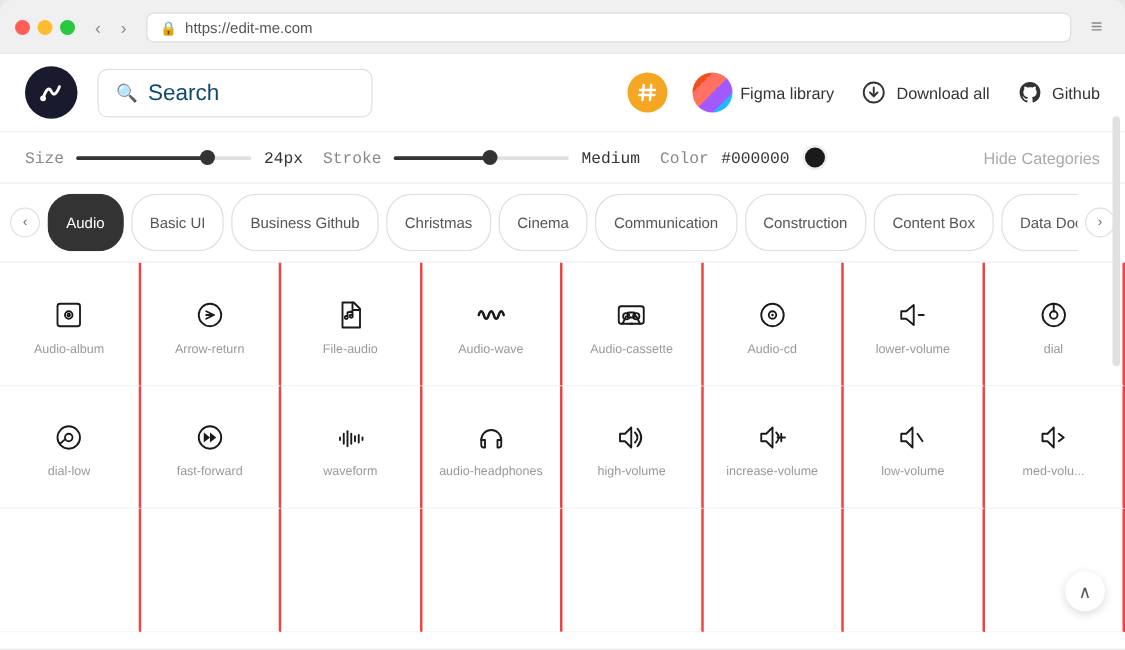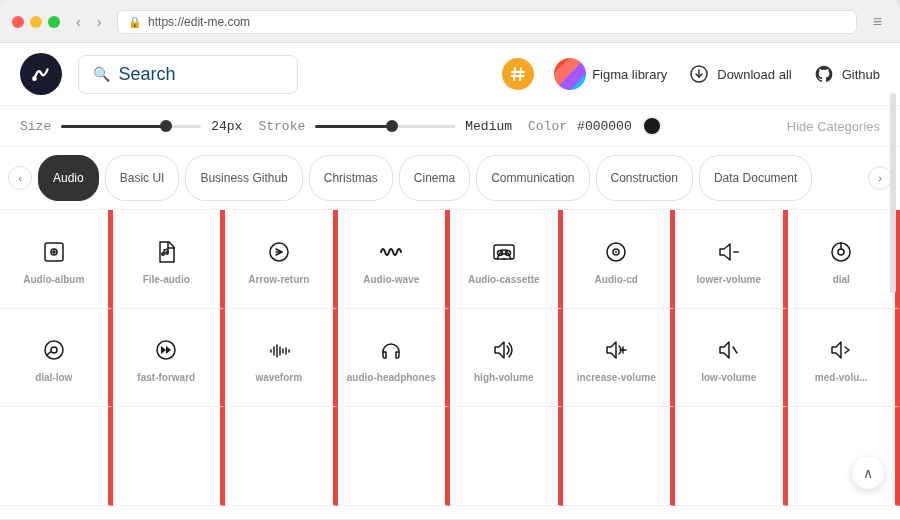--- a/index.html
+++ b/index.html
@@ -271,30 +271,29 @@
 
     
     .icon-grid {
       display: grid;
       grid-template-columns: repeat(8, 1fr);
       overflow-y: auto;
       height: calc(100% - 180px);
       padding: 0;
     }
     .icon-cell {
-      border-right: 5px solid #ef4444;
+      border-right: 2px solid #ef4444;
       border-bottom: 1px solid #f3f3f3;
       display: flex;
       flex-direction: column;
       align-items: center;
       justify-content: center;
       padding: 16px 8px 10px;
       cursor: pointer;
       min-height: 90px;
-      font-weight: bold;
     }
     .icon-svg {
       width: 28px;
       height: 28px;
       display: flex;
       align-items: center;
       justify-content: center;
       margin-bottom: 8px;
     }
     .icon-svg svg {
@@ -442,59 +441,60 @@
   <div class="category-bar">
     <button class="cat-arrow">‹</button>
     <div class="cat-tabs">
       <button class="cat-tab active">Audio</button>
       <button class="cat-tab">Basic UI</button>
       <button class="cat-tab">Business Github</button>
       <button class="cat-tab">Christmas</button>
       <button class="cat-tab">Cinema</button>
       <button class="cat-tab">Communication</button>
       <button class="cat-tab">Construction</button>
+      <button class="cat-tab">Content Box</button>
       <button class="cat-tab">Data Document</button>
 
     </div>
     <button class="cat-arrow">›</button>
   </div>
 
   <div class="icon-grid">
 
     <div class="icon-cell">
       <div class="icon-svg">
         <svg viewBox="0 0 24 24">
             <rect x="3" y="3" width="18" height="18" rx="2"></rect>
             <circle cx="12" cy="12" r="3"></circle>
             <circle cx="12" cy="12" r="1" fill="#1a1a1a"></circle>
           </svg>
       </div>
       <span class="icon-name">Audio-album</span>
+    </div>
+    <div class="icon-cell">
+      <div class="icon-svg">
+        <svg viewBox="0 0 24 24">
+            <circle cx="12" cy="12" r="9"></circle>
+            <path d="M9 9 L15 12 L9 15"></path>
+            <path d="M15 12 H9"></path>
+          </svg>
+      </div>
+      <span class="icon-name">Arrow-return</span>
     </div>
     <div class="icon-cell">
       <div class="icon-svg">
         <svg viewBox="0 0 24 24">
             <path d="M6 2h9l5 5v15H6z"></path>
             <path d="M14 2v6h6"></path>
             <path d="M10 13 v-3l4-1v3"></path>
             <circle cx="9" cy="14" r="1.2"></circle>
             <circle cx="13" cy="13" r="1.2"></circle>
           </svg>
       </div>
       <span class="icon-name">File-audio</span>
-    </div>
-    <div class="icon-cell">
-      <div class="icon-svg">
-        <svg viewBox="0 0 24 24">
-            <circle cx="12" cy="12" r="9"></circle>
-            <path d="M9 9 L15 12 L9 15"></path>
-            <path d="M15 12 H9"></path>
-          </svg>
-      </div>
-      <span class="icon-name">Arrow-return</span>
     </div>
     <div class="icon-cell">
       <div class="icon-svg">
         <svg viewBox="0 0 24 24">
             <path d="M2 12 Q4 6 6 12 Q8 18 10 12 Q12 6 14 12 Q16 18 18 12 Q20 6 22 12" stroke-width="2"></path>
           </svg>
       </div>
       <span class="icon-name">Audio-wave</span>
     </div>
     <div class="icon-cell">

